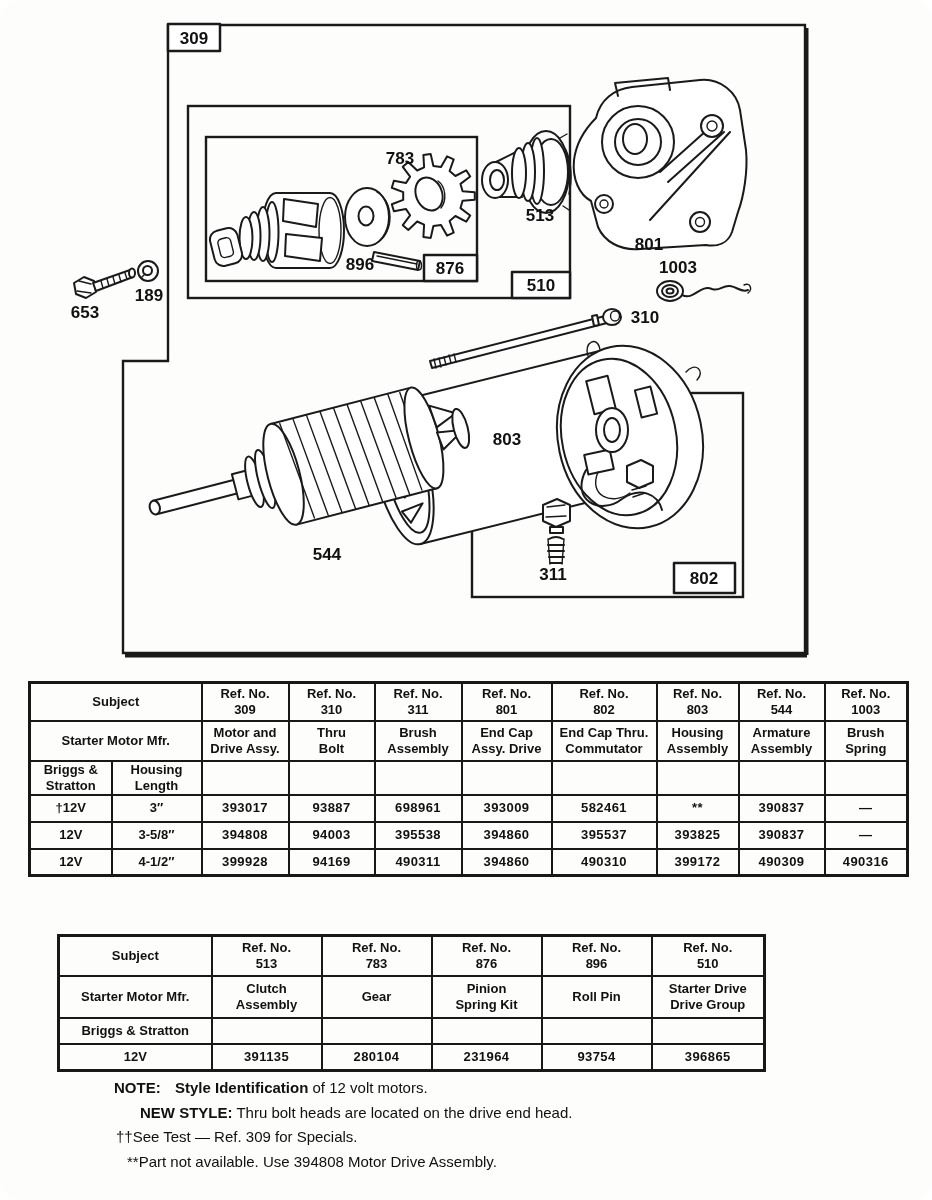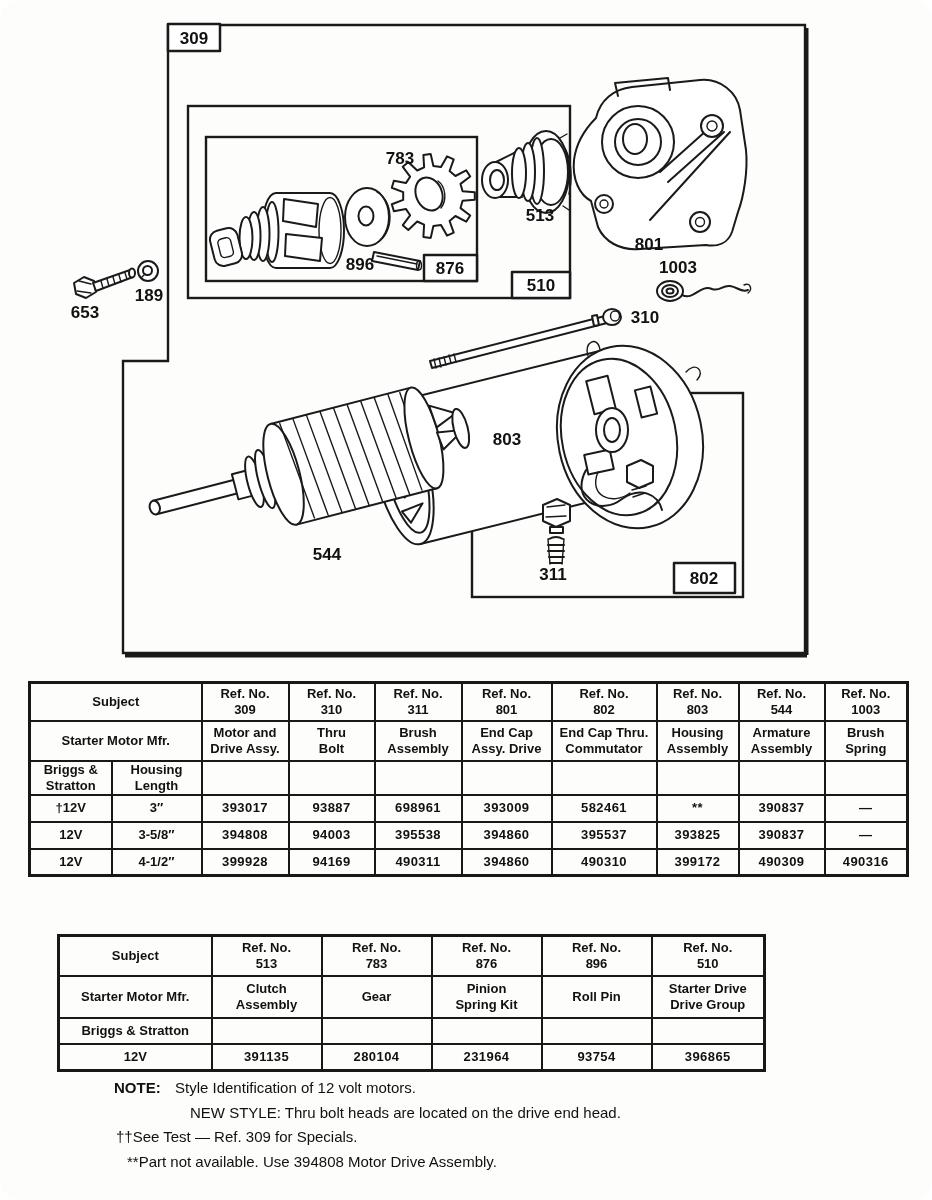--- a/index.html
+++ b/index.html
@@ -18,23 +18,23 @@
   table.pt{border-width:3px;}
   table.pt th,table.pt td{font-family:"Liberation Sans",sans-serif;font-weight:bold;color:#111;
       font-size:13px;text-align:center;vertical-align:middle;padding:0 2px;line-height:1.2;}
   .pre{white-space:pre-line;}
   .c-name,.c-mfr{vertical-align:bottom;padding-bottom:4px;}
   .c-val{font-size:13.5px;letter-spacing:.4px;margin-top:16px;}
   .t1{left:28px;top:681px;width:878px;}
   .t2{left:57px;top:934px;width:706px;}
   
   .notes{position:absolute;left:114px;top:1076px;width:720px;font-size:15px;line-height:24.5px;color:#111;}
-  .notes b{font-weight:normal;text-align:center;}
+  .notes b{font-weight:bold;text-align:center;}
   .note-label{display:inline-block;width:61px;font-weight:bold;}
-  .nl2{margin-left:76px;}
+  .nl2{margin-left:26px;}
   .nl3{margin-left:30px;}
   .nl4{margin-left:2px;}
   .nl5{margin-left:13px;}
 </style>
 </head>
 <body>
 
 <div class="page">
 
   <svg class="figure" width="932" height="660" viewBox="0 0 932 660">

